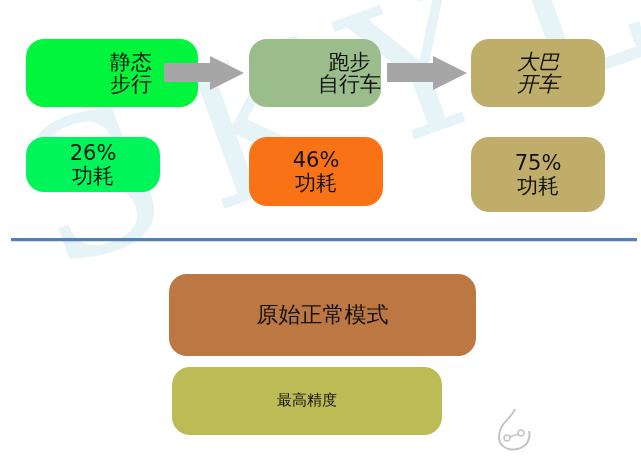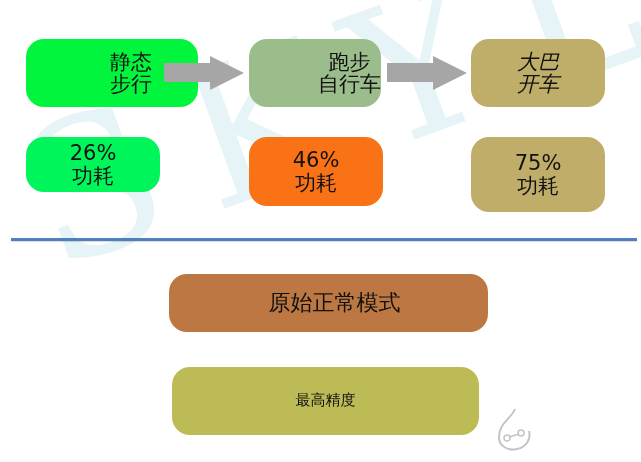--- a/index.html
+++ b/index.html
@@ -56,24 +56,24 @@
   <span class="t">46%
 功耗</span>
 </div>
 <div class="box" style="left:471px;top:137px;width:134px;height:75px;background:#bfad69;">
   <span class="t">75%
 功耗</span>
 </div>
 
 <div class="divider"></div>
 
-<div class="box" style="left:169px;top:274px;width:307px;height:58px;background:#bd7742;padding-left:12px;">
+<div class="box" style="left:169px;top:274px;width:307px;height:82px;background:#bd7742;">
   <span class="t" style="font-size:22px;">原始正常模式</span>
 </div>
-<div class="box" style="left:172px;top:367px;width:307px;height:68px;background:#bdbb55;">
+<div class="box" style="left:172px;top:367px;width:270px;height:68px;background:#bdbb55;">
   <span class="t" style="font-size:15px;">最高精度</span>
 </div>
 
 <div class="logo">
   <svg width="40" height="48" viewBox="0 0 40 48">
     <path d="M20 4 C16 14 4 18 4 32 C4 42 14 46 22 44 C32 42 36 34 34 26" fill="none" stroke="#c4c4c4" stroke-width="2"></path>
     <circle cx="12" cy="33" r="3" fill="none" stroke="#c4c4c4" stroke-width="1.5"></circle>
     <circle cx="26" cy="28" r="3" fill="none" stroke="#c4c4c4" stroke-width="1.5"></circle>
     <line x1="14" y1="32" x2="24" y2="29" stroke="#c4c4c4" stroke-width="1.5"></line>
   </svg>

